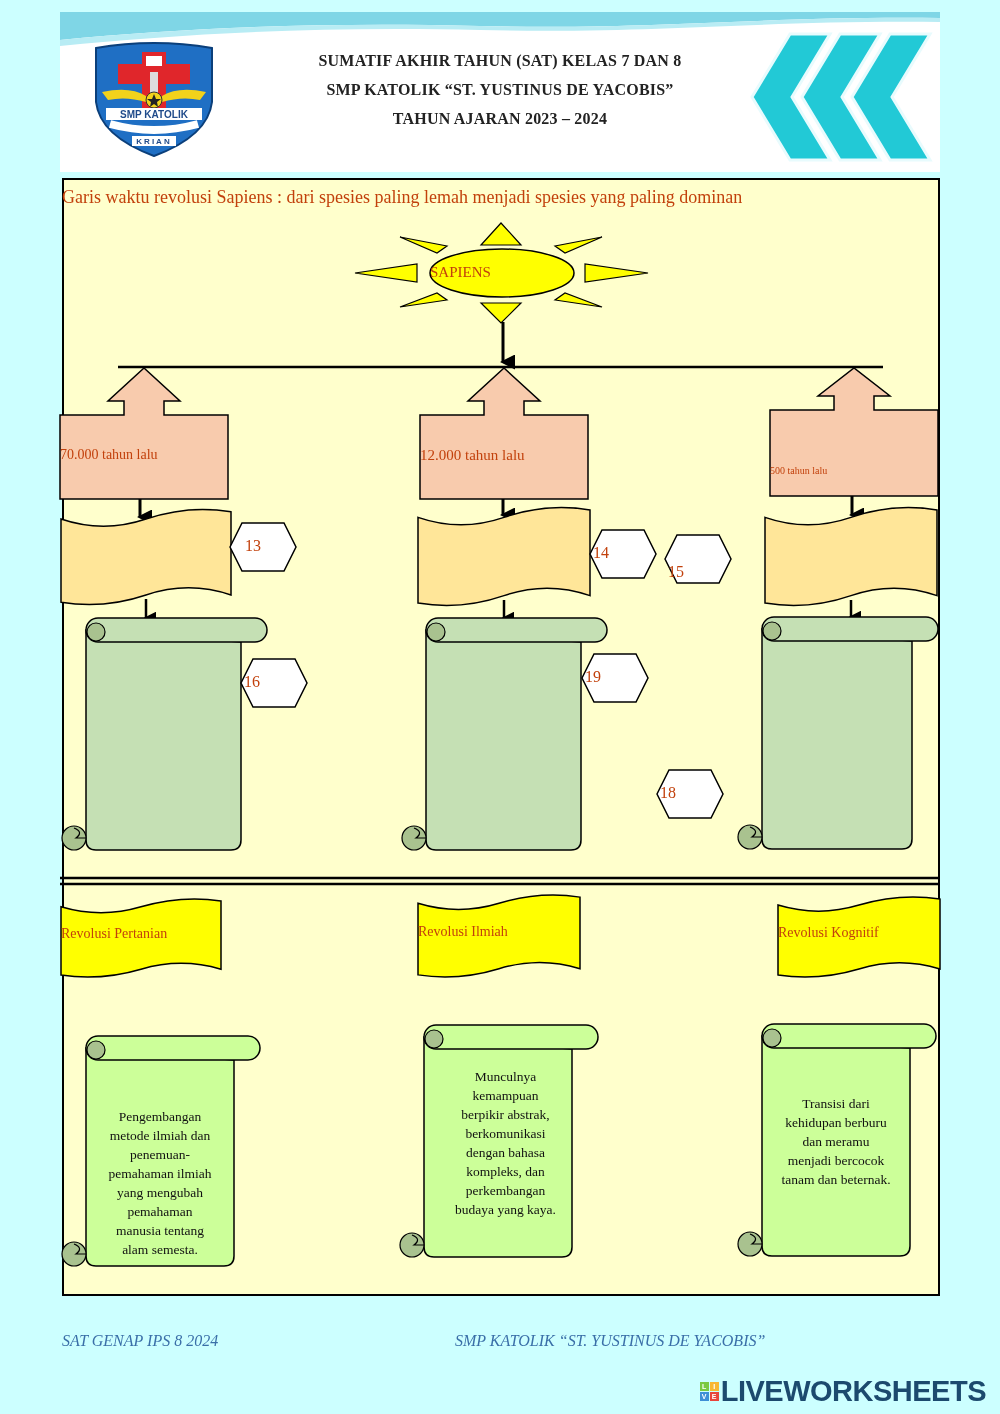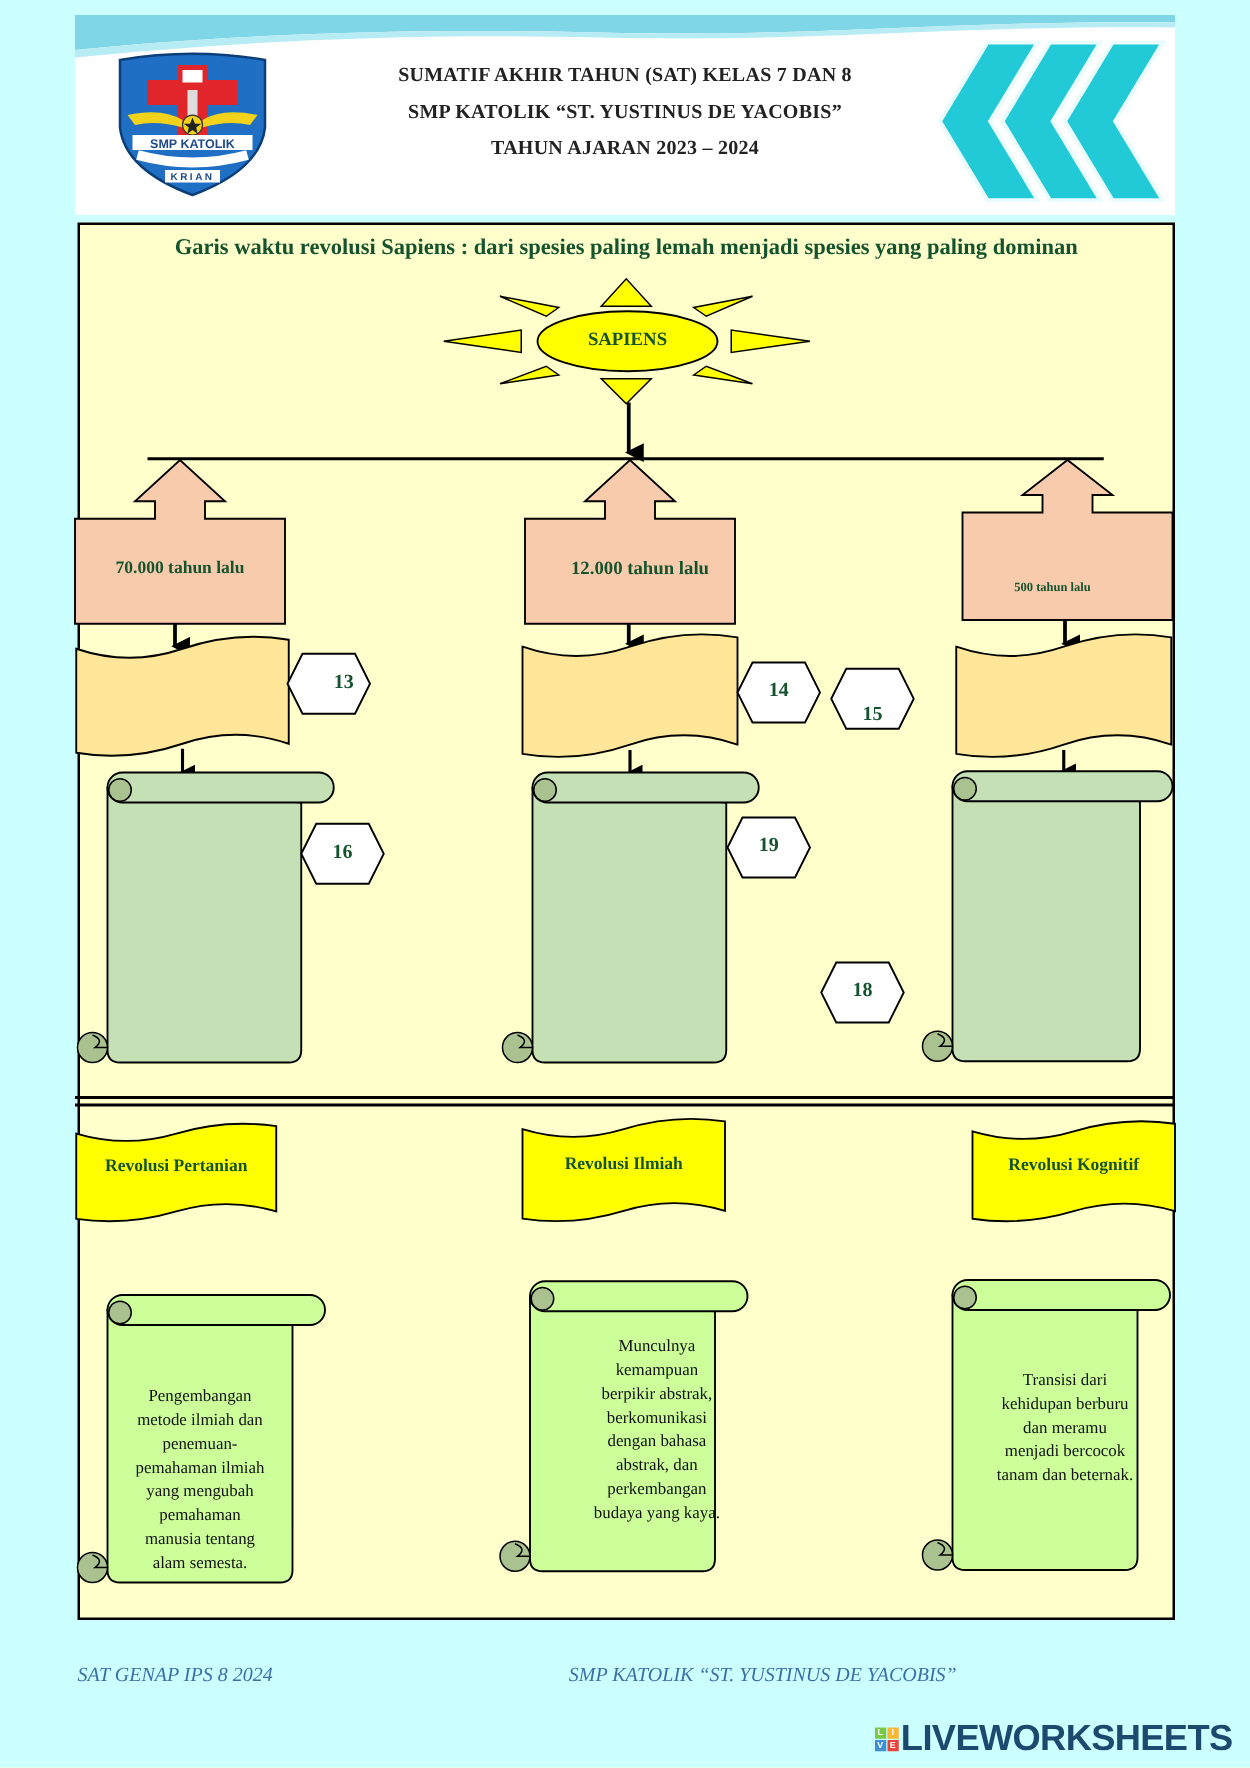--- a/index.html
+++ b/index.html
@@ -5,21 +5,21 @@
   html, body { margin:0; padding:0; }
   body { width:1000px; height:1414px; background:#ccffff; position:relative; overflow:hidden; font-family:"Liberation Serif", serif; }
   .abs { position:absolute; }
   #header { left:60px; top:12px; width:880px; height:160px; background:#ffffff; overflow:hidden; }
   #header-wave { left:0; top:0; width:880px; height:40px; }
   #logo { left:30px; top:28px; width:128px; height:118px; }
   .hdr-line { position:absolute; left:0; width:880px; text-align:center; font-family:"Liberation Serif", serif; font-weight:bold; color:#222; font-size:16px; letter-spacing:0.2px; }
   #chevrons { left:690px; top:20px; width:190px; height:130px; }
   #panel { left:62px; top:178px; width:878px; height:1118px; background:#ffffcc; border:2px solid #000; box-sizing:border-box; }
   #diagram { left:0; top:0; width:1000px; height:1414px; }
-  .lbl { position:absolute; text-align:center; font-weight:bold; color:#14532d; }
+  .lbl { position:absolute; font-weight:normal; color:#c2410c; }
   .hexlbl { font-size:16px; }
   .desc { position:absolute; text-align:center; font-size:13.5px; line-height:19px; color:#111; }
   .footer { position:absolute; font-family:"Liberation Serif", serif; font-style:italic; color:#3a6fa8; font-size:16px; }
   #lw { right:14px; top:1376px; height:30px; display:flex; align-items:center; }
   #lw-text { font-family:"Liberation Sans", sans-serif; font-weight:bold; font-size:29px; color:#1c4a6e; letter-spacing:-0.5px; }
   .lw-sq { width:9px; height:9px; font-size:7px; color:#fff; font-family:"Liberation Sans", sans-serif; font-weight:bold; line-height:9px; text-align:center; }
 </style>
 </head>
 <body>
 
@@ -177,31 +177,31 @@
     <div class="desc" style="left:86px; top:1077px; width:148px;margin-top:30px;">
       <div>Pengembangan</div>
       <div>metode ilmiah dan</div>
       <div>penemuan-</div>
       <div>pemahaman ilmiah</div>
       <div>yang mengubah</div>
       <div>pemahaman</div>
       <div>manusia tentang</div>
       <div>alam semesta.</div>
     </div>
-    <div class="desc" style="left:424px; top:1067px; width:163px;margin-left:20px;">
+    <div class="desc" style="left:424px; top:1067px; width:163px;">
       <div>Munculnya</div>
       <div>kemampuan</div>
       <div>berpikir abstrak,</div>
       <div>berkomunikasi</div>
       <div>dengan bahasa</div>
-      <div>abstrak, dan</div>
+      <div>kompleks, dan</div>
       <div>perkembangan</div>
       <div>budaya yang kaya.</div>
     </div>
-    <div class="desc" style="left:762px; top:1094px; width:148px;padding-left:16px;">
+    <div class="desc" style="left:762px; top:1094px; width:148px;">
       <div>Transisi dari</div>
       <div>kehidupan berburu</div>
       <div>dan meramu</div>
       <div>menjadi bercocok</div>
       <div>tanam dan beternak.</div>
     </div>
   </div>
 
 <div class="footer" style="left:62px; top:1332px;">SAT  GENAP IPS 8 2024</div>
 <div class="footer" style="left:455px; top:1332px;">SMP KATOLIK “ST. YUSTINUS DE YACOBIS”</div>

